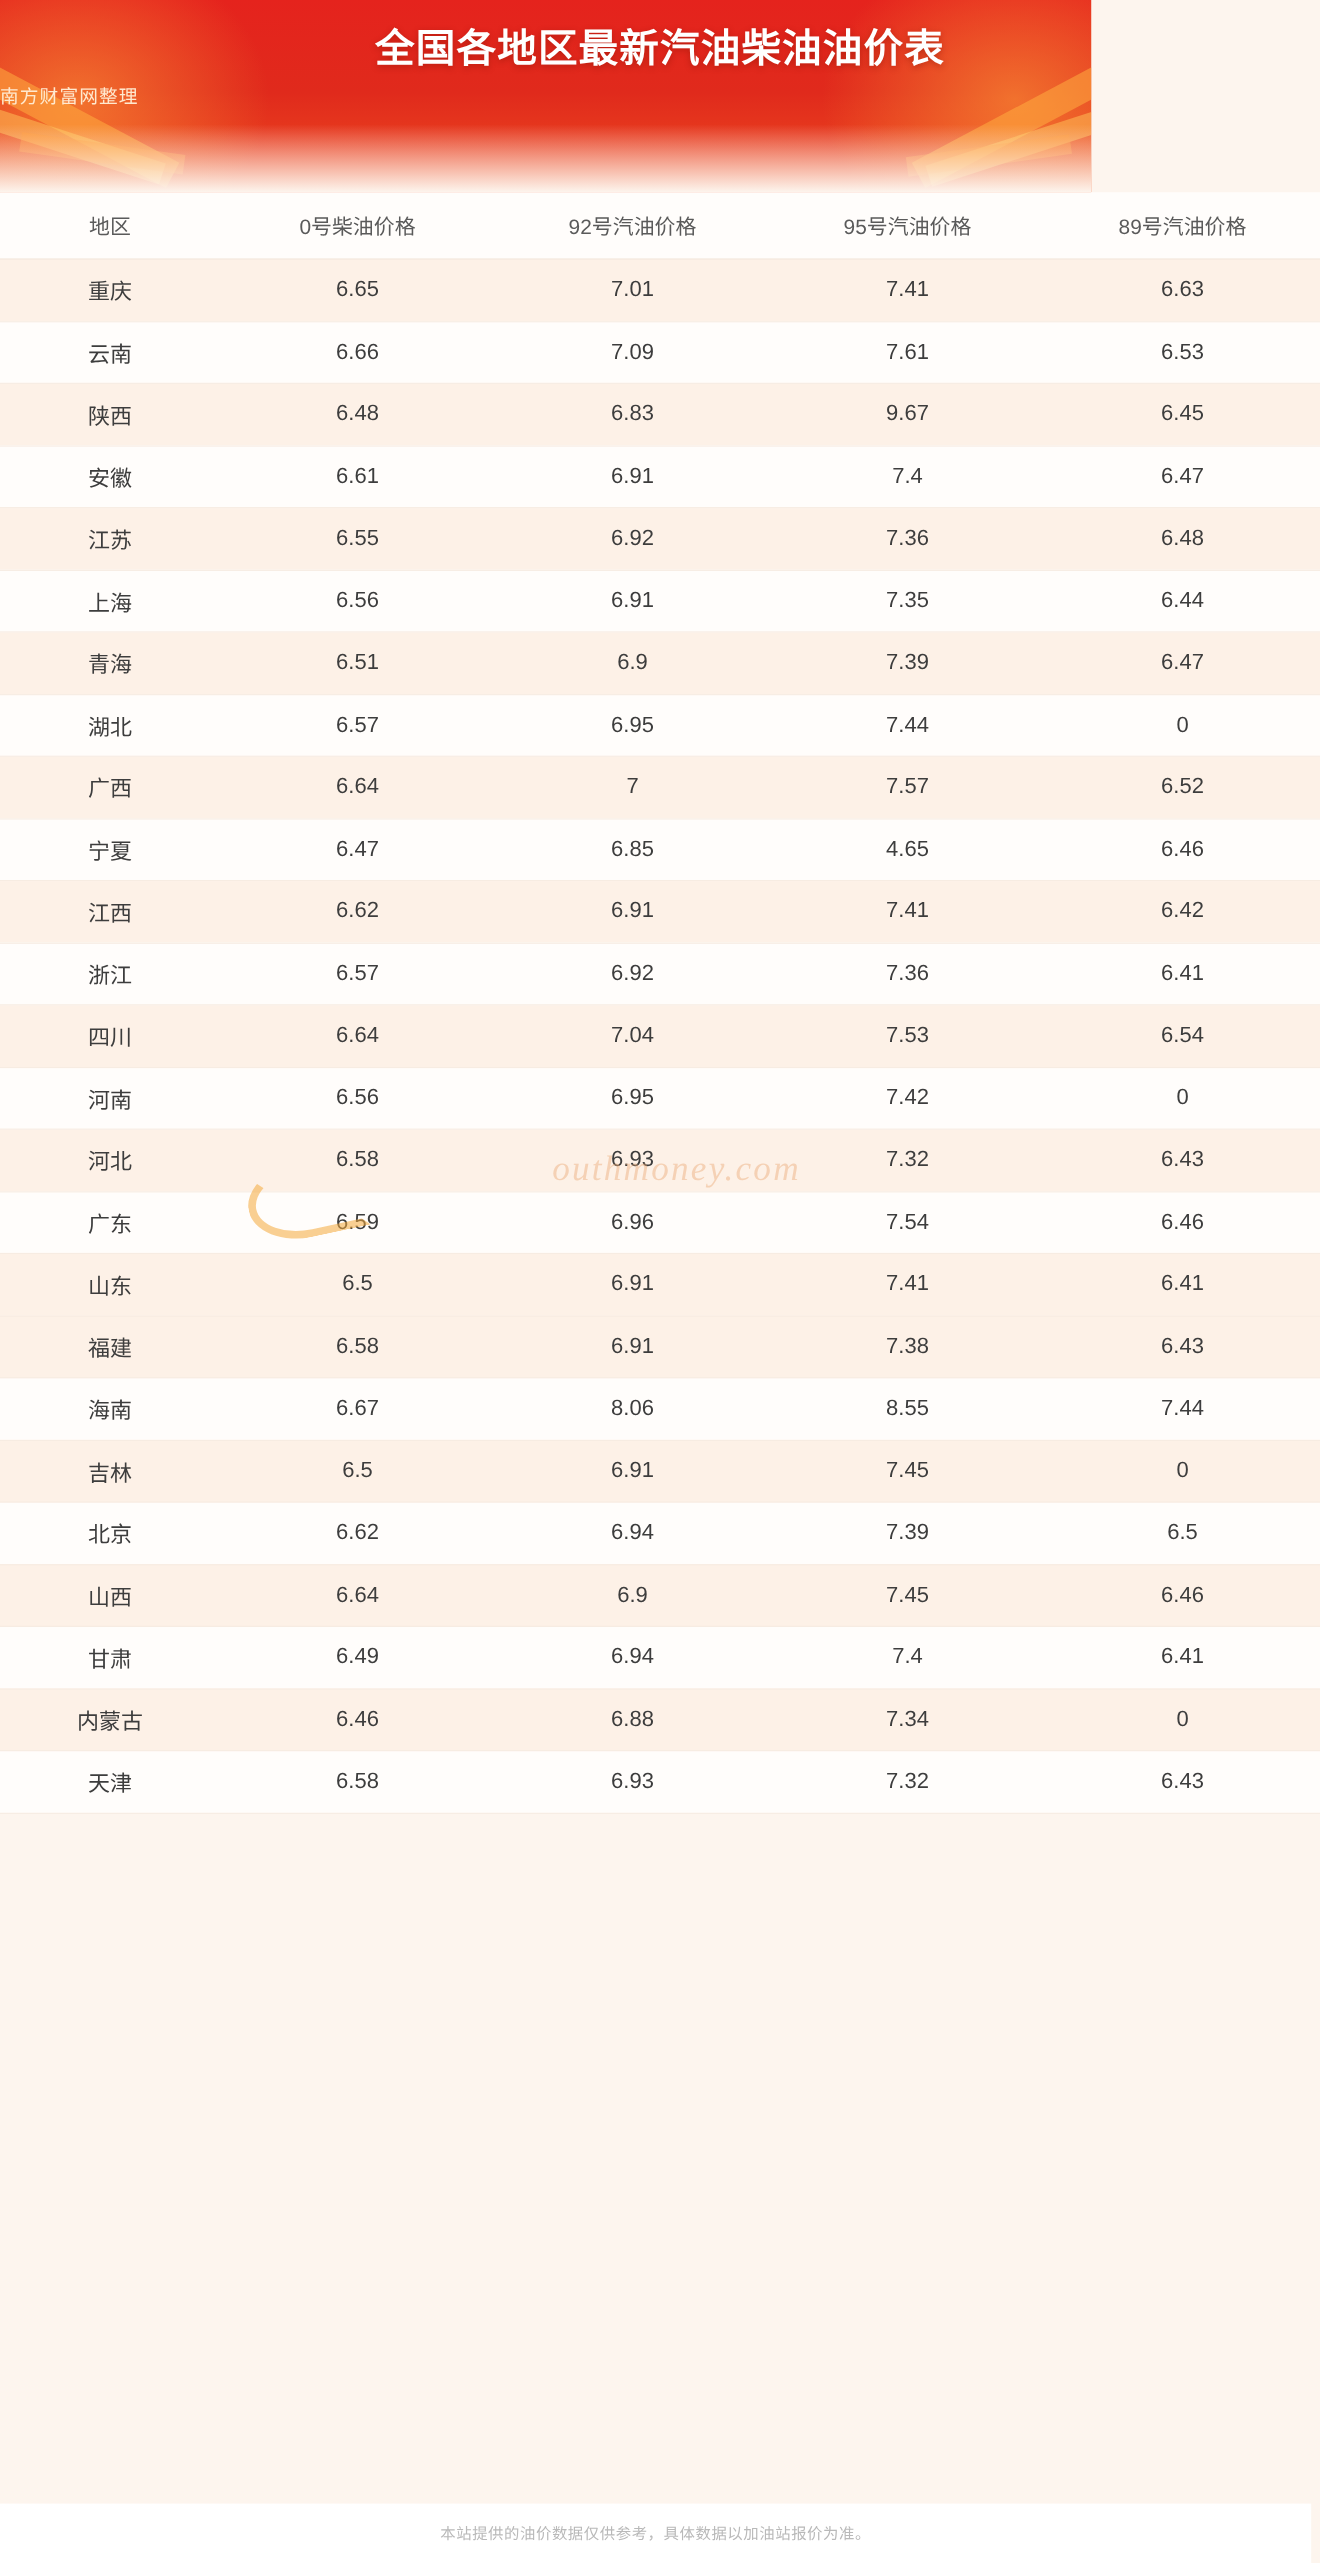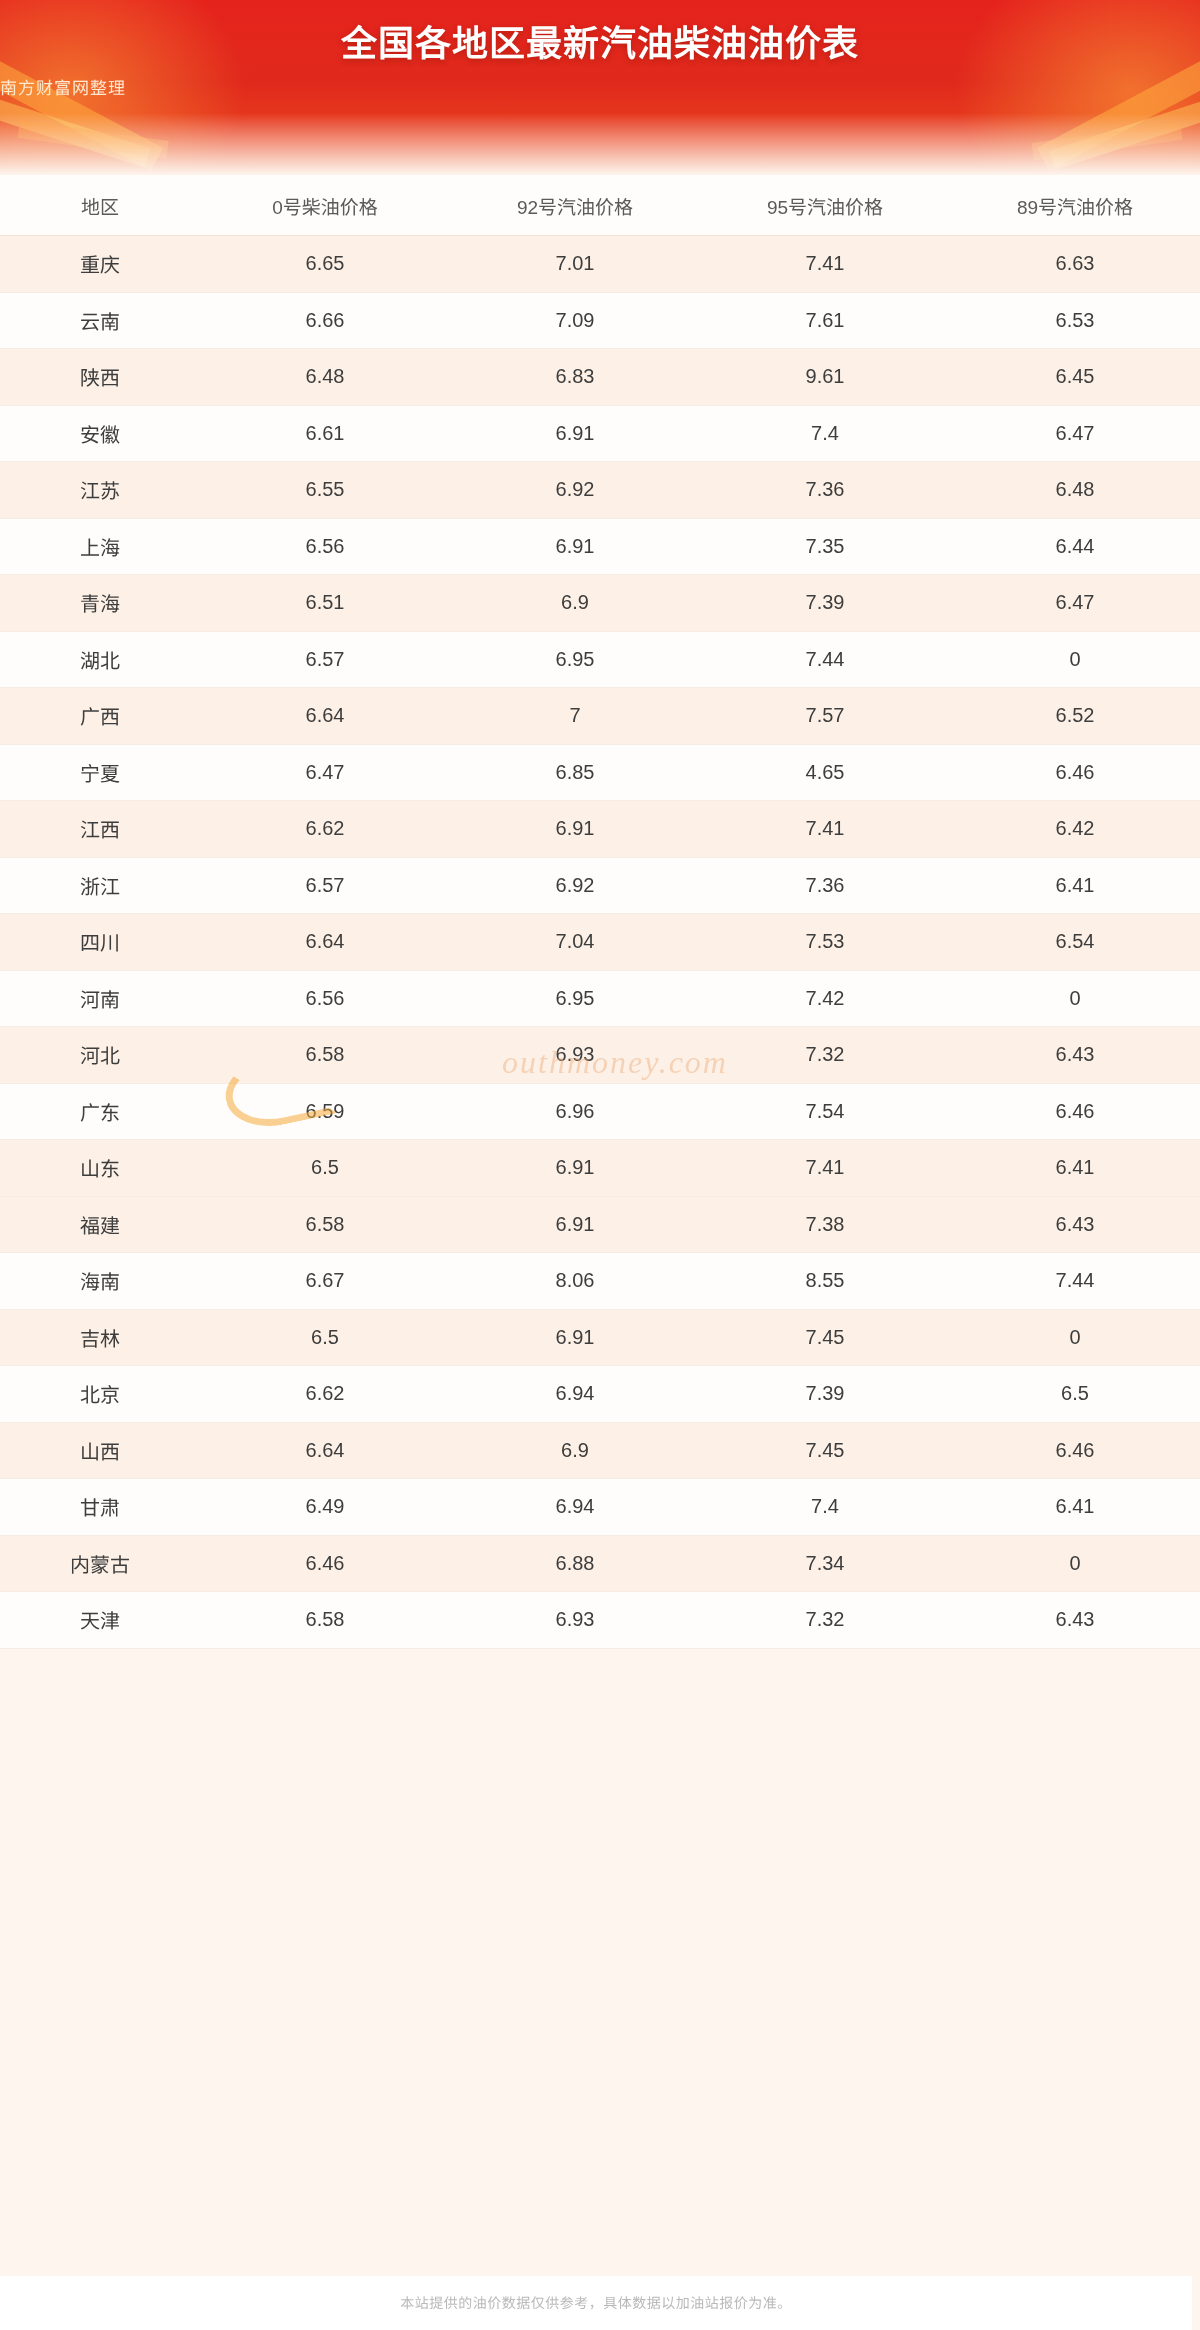--- a/index.html
+++ b/index.html
@@ -17,21 +17,21 @@
     position: relative;
     width: 1200px;
     height: 2330px;
     overflow: hidden;
     background: #fdf5ee;
   }
 
   
   .banner {
     position: relative;
-    width: 1200px;
+    width: 992px;
     height: 175px;
     background: linear-gradient(180deg, #e5231d 0%, #e02a1c 48%, #ef4d20 100%);
     overflow: hidden;
   }
   .banner .ray {
     position: absolute;
     background: rgba(255, 173, 64, 0.55);
     transform-origin: top left;
   }
   .banner .ray.r1 { left: -40px; top: 40px; width: 230px; height: 26px; transform: rotate(28deg); }
@@ -240,21 +240,21 @@
             <td class="region">云南</td>
             <td>6.66</td>
             <td>7.09</td>
             <td>7.61</td>
             <td>6.53</td>
           </tr>
           <tr class="alt">
             <td class="region">陕西</td>
             <td>6.48</td>
             <td>6.83</td>
-            <td>9.61</td>
+            <td>9.67</td>
             <td>6.45</td>
           </tr>
           <tr class="norm">
             <td class="region">安徽</td>
             <td>6.61</td>
             <td>6.91</td>
             <td>7.4</td>
             <td>6.47</td>
           </tr>
           <tr class="alt">

